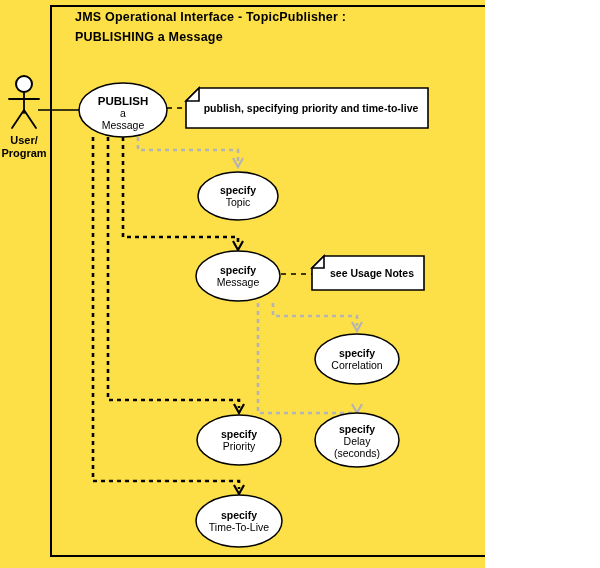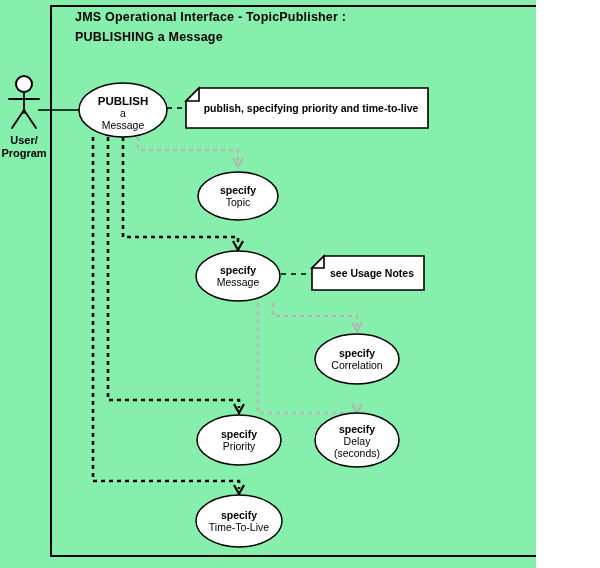--- a/index.html
+++ b/index.html
@@ -2,23 +2,23 @@
 <html><head>
 <meta charset="utf-8">
 <style>
   html, body {
     margin: 0;
     padding: 0;
     background: #ffffff;
   }
   #canvas {
     position: relative;
-    width: 536px;
+    width: 485px;
     height: 568px;
-    background: #86efac;
+    background: #fde047;
     font-family: "Liberation Sans", sans-serif;
     overflow: hidden;
   }
   svg#diagram {
     position: absolute;
     left: 0;
     top: 0;
     width: 600px;
     height: 568px;
   }

